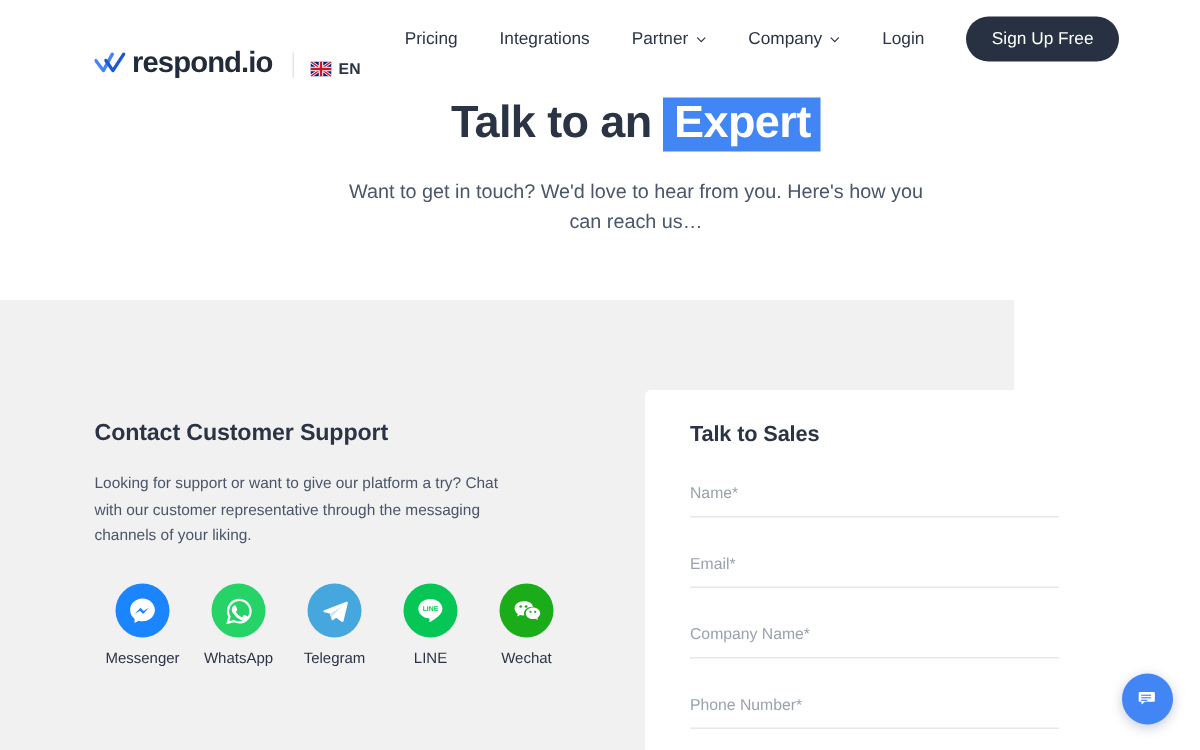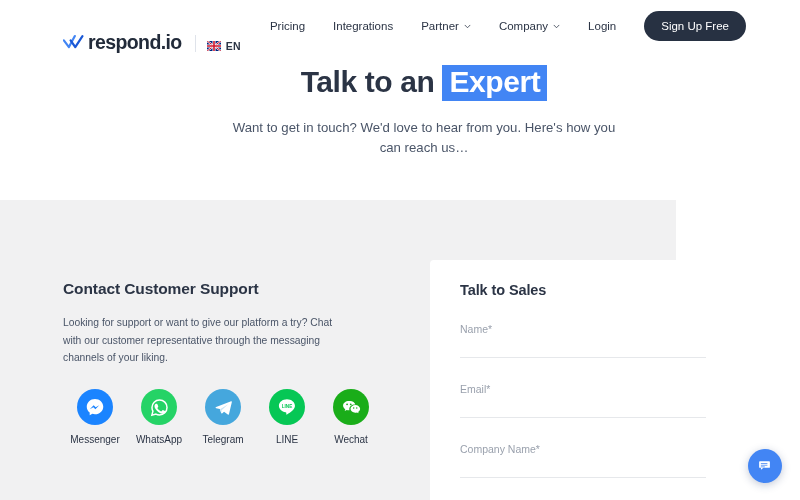--- a/index.html
+++ b/index.html
@@ -142,21 +142,21 @@
     overflow: hidden;
     z-index: 5;
   }
   .form-title {
     font-size: 14.5px; font-weight: bold; color: #2b3445;
     letter-spacing: -0.1px;
   }
   .field {
     margin-top: 21px;
     border-bottom: 1px solid #e6e8eb;
-    padding-bottom: 20px;
+    padding-bottom: 7px;
   }
   .field input {
     width: 100%; border: none; outline: none;
     font-family: "Liberation Sans", sans-serif;
     font-size: 10.5px; color: #2b3445;
     background: transparent;
   }
   .field input::placeholder { color: #9aa1ad; }
 
   

